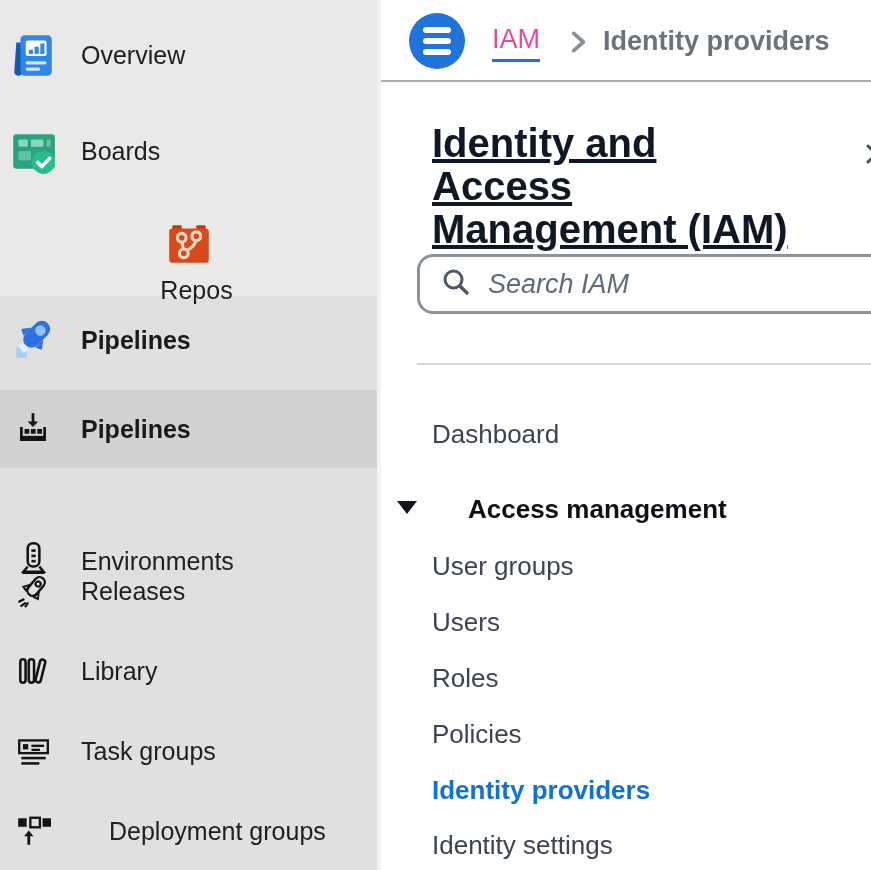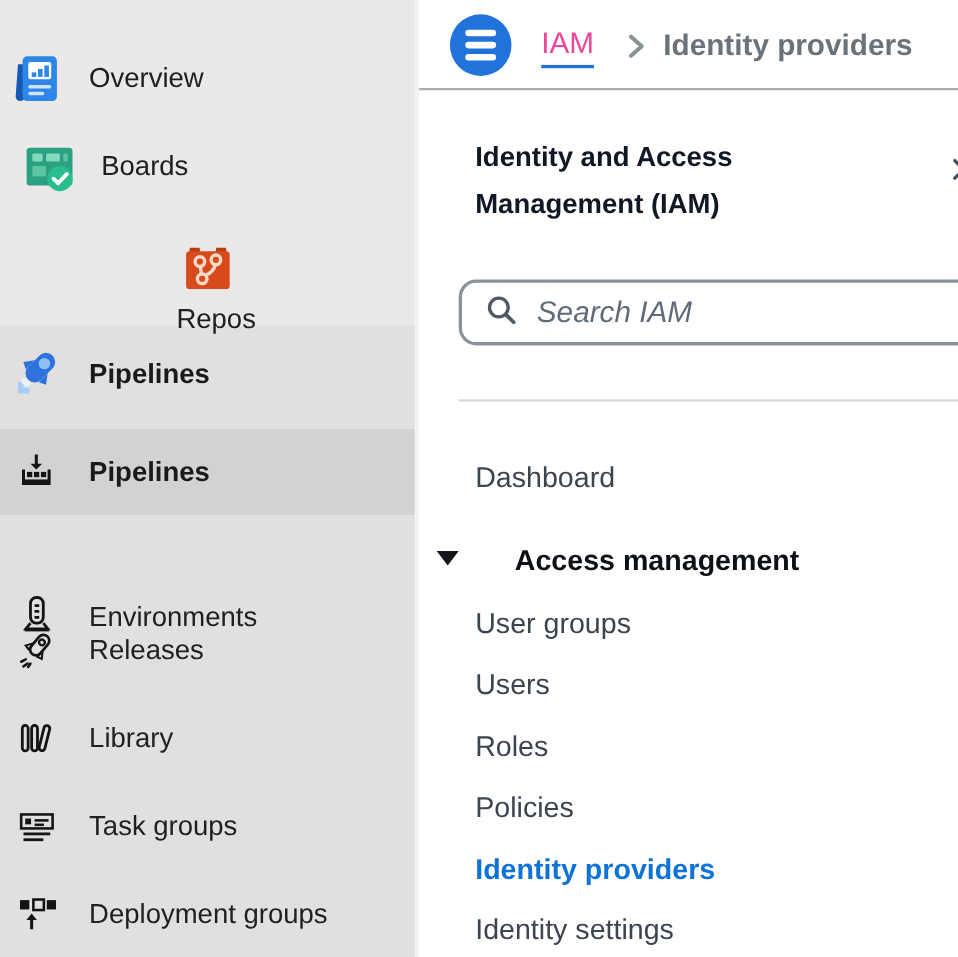--- a/index.html
+++ b/index.html
@@ -14,46 +14,46 @@
   .sidebar { position:absolute; left:0; top:0; width:381px; height:870px; background:#eae9e8; }
   .sidebar-group-bg { position:absolute; left:0; top:296px; width:381px; height:574px; background:#e1e0df; }
   .sidebar-selected-bg { position:absolute; left:0; top:390px; width:381px; height:78px; background:#d3d2d1; }
   .sidebar-strip { position:absolute; left:377px; top:0; width:4px; height:870px; background:#f4f3f2; }
 
   .side-row { position:absolute; left:0; width:378px; display:flex; align-items:center; height:78px; }
   .side-icon { width:66px; display:flex; justify-content:center; align-items:center; flex:0 0 66px; }
   .side-label { font-size:25px; color:#202020; margin-left:15px; white-space:nowrap; }
   .side-label.bold { font-weight:bold; color:#1a1a1a; }
 
-  .r-overview { top:34px; height:74px; }
-  .r-boards   { top:114px; height:74px;margin-left:11px; }
+  .r-overview { top:18px; height:74px; }
+  .r-boards   { top:114px; height:74px; }
   .r-repos    { top:210px; height:74px;flex-direction:column; }
   .r-pipehub  { top:302px; height:76px; }
   .r-pipe     { top:391px; height:76px; }
   .r-env      { top:498px; height:78px;align-items:flex-end; }
   .r-rel      { top:552px; height:78px; }
   .r-lib      { top:632px; height:78px; }
   .r-task     { top:712px; height:78px; }
-  .r-depl     { top:792px; height:78px; }
+  .r-depl     { top:792px; height:78px;gap:28px; }
 
   
   .panel { position:absolute; left:381px; top:0; width:560px; height:870px; background:#ffffff; }
   .panel-header { position:absolute; left:0; top:0; width:560px; height:82px; background:#fff; border-bottom:2px solid #aaacae; }
 
   .menu-btn { position:absolute; left:28px; top:13px; width:56px; height:56px; border-radius:50%;
               background:#2173dc; display:flex; flex-direction:column; justify-content:center; align-items:center; gap:5px; }
   .menu-btn .bar { width:28px; height:6px; background:#ffffff; border-radius:3px; }
 
   .crumb-root { position:absolute; left:111px; top:24px; font-size:27px; color:#ec4899;
                 border-bottom:3px solid #2173dc; padding-bottom:4px; cursor:pointer; }
   .crumb-sep { position:absolute; left:184px; top:28px; }
   .crumb-current { position:absolute; left:222px; top:26px; font-size:27px; font-weight:bold; color:#6a737c; white-space:nowrap; }
 
   .panel-title { position:absolute; left:51px; top:122px; width:360px;
-                 font-size:25px; line-height:43px; font-weight:bold; color:#101826; }
+                 font-size:40px; line-height:43px; font-weight:bold; color:#101826;text-decoration:underline; }
 
   .close-partial { position:absolute; left:484px; top:143px; color:#414d5c; }
 
   .search-box { position:absolute; left:36px; top:254px; width:560px; height:60px;
                 border:3px solid #8a939c; border-radius:16px; background:#fff;
                 display:flex; align-items:center; }
   .search-box .mag { margin-left:20px; flex:0 0 auto; }
   .search-placeholder { margin-left:16px; font-size:27px; font-style:italic; color:#5f6b7a; }
 
   .panel-divider { position:absolute; left:36px; top:363px; width:560px; height:2px; background:#d4d8db; }

